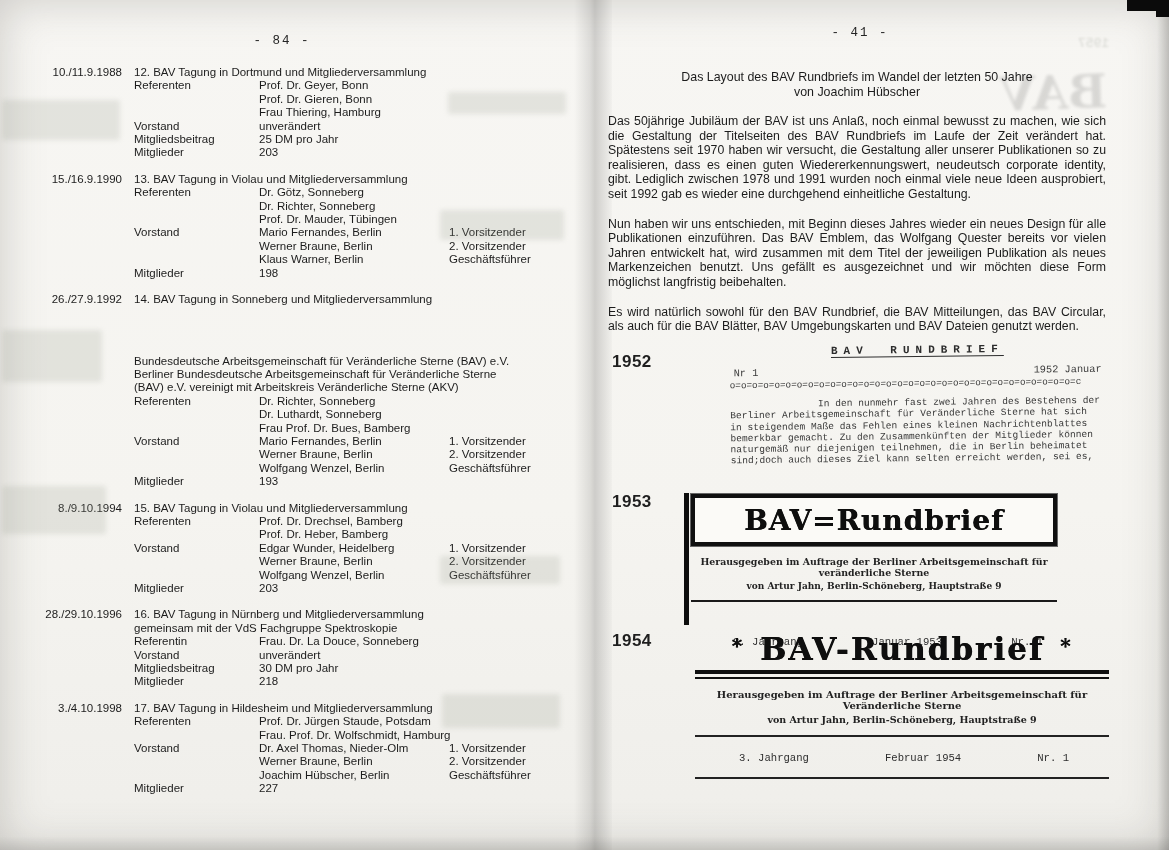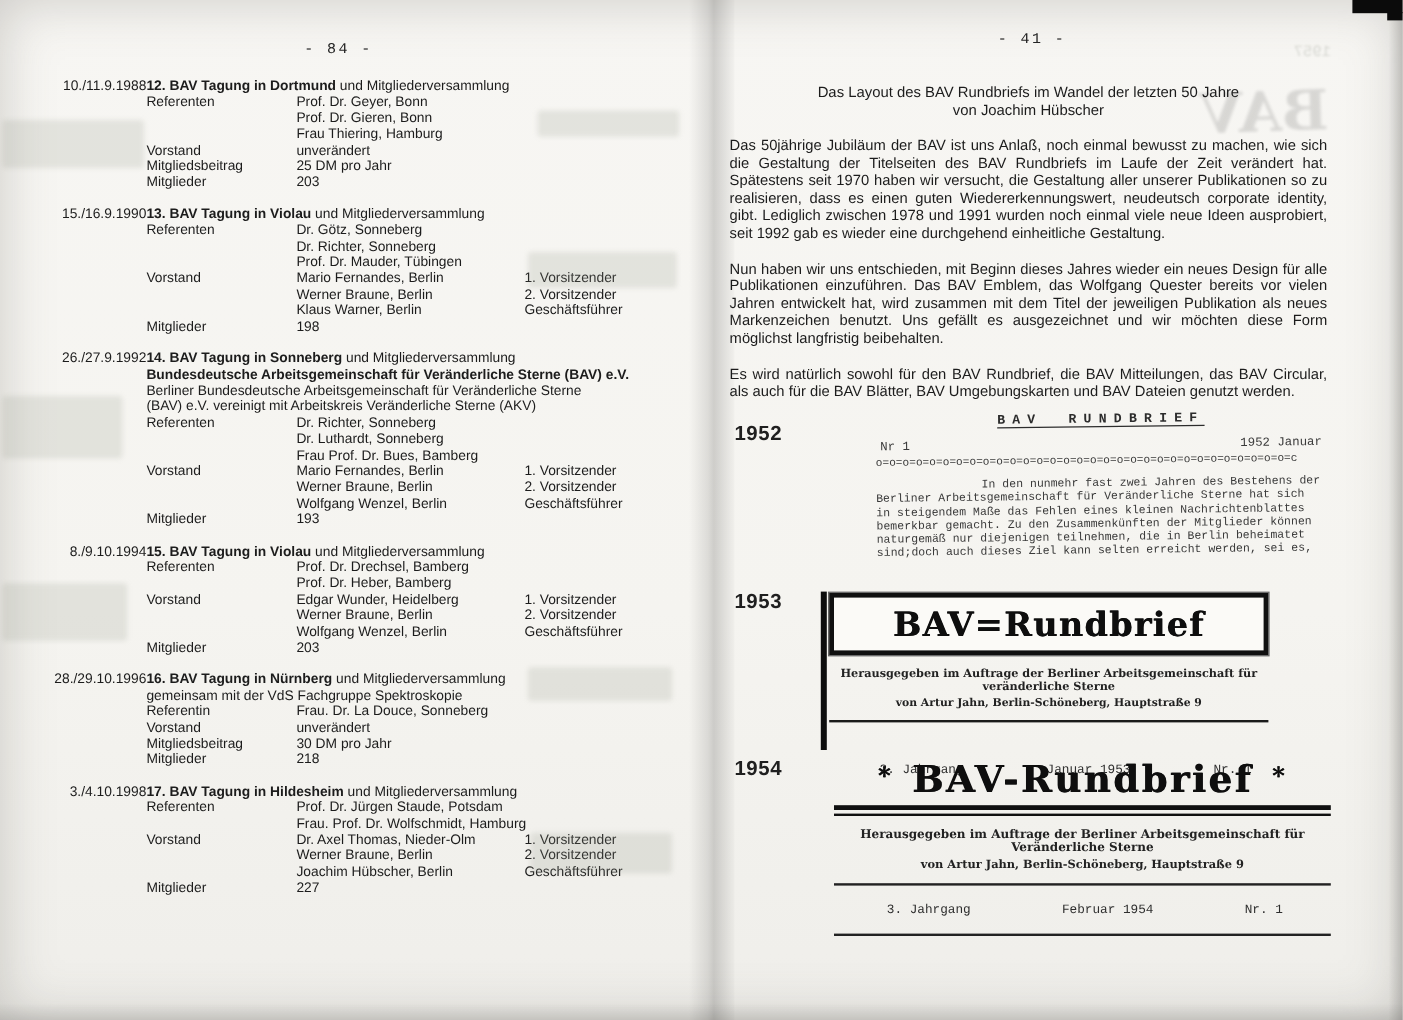--- a/index.html
+++ b/index.html
@@ -24,26 +24,26 @@
 
   
   #left-page  { position:absolute; left:0;   top:0; width:584px; height:850px; }
   #right-page { position:absolute; left:592px; top:0; width:577px; height:850px; }
   .pagenum { position:absolute; font-family:"Liberation Mono", monospace; font-size:12.5px; letter-spacing:2px; color:#242424; }
   #pn84 { left:222px; top:34px; width:120px; text-align:center; }
   #pn85 { left:208px; top:26px; width:120px; text-align:center; }
 
   
   #entries { position:absolute; left:14px; top:66px; width:560px; }
-  .entry { display:grid; grid-template-columns:108px 1fr; column-gap:0;
+  .entry { display:grid; grid-template-columns:108px 1fr; column-gap:12px;
            font-size:11.5px; line-height:13.4px; margin-bottom:13px; }
   .edate { text-align:right; white-space:nowrap; }
   .erow  { display:grid; grid-template-columns:125px 190px 1fr; }
   .erow span { white-space:nowrap; }
-  .b { font-weight:bold; }
+  .b { font-weight:normal;margin-top:48px; }
 
   
   #article { position:absolute; left:16px; top:70px; width:498px; }
   .article-title, .byline { text-align:center; font-size:12.4px; line-height:14.5px; }
   .para { text-align:justify; font-size:12.3px; line-height:14.6px; margin:15px 0 0 0; }
 
   .yearlbl { position:absolute; left:20px; font-weight:bold; font-size:17px; color:#1f1f1f; letter-spacing:.5px; }
 
   
   #fig1952 { position:absolute; left:138px; top:344px; width:376px;

